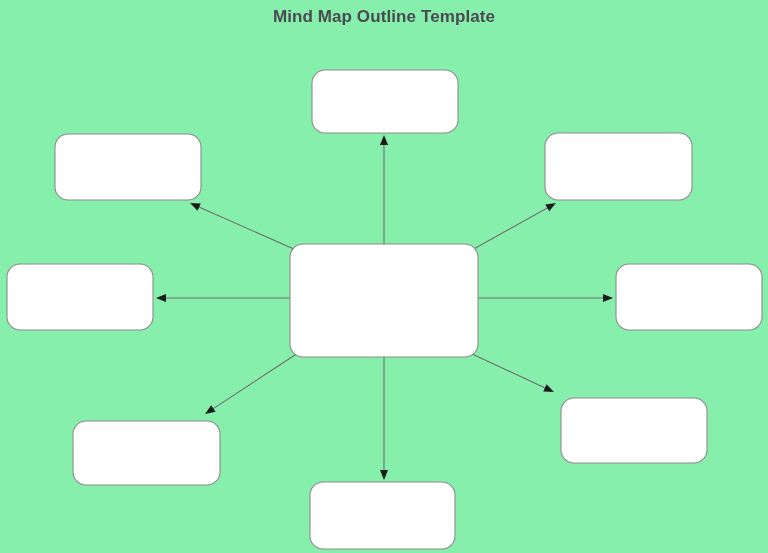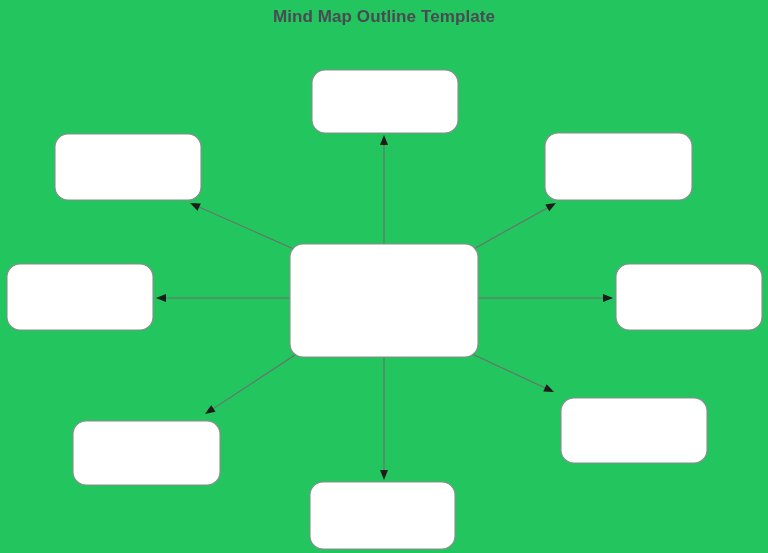--- a/index.html
+++ b/index.html
@@ -10,21 +10,21 @@
   body {
     width: 768px;
     height: 553px;
     overflow: hidden;
     font-family: "Liberation Sans", sans-serif;
   }
   #canvas {
     position: relative;
     width: 768px;
     height: 553px;
-    background: #22c55e;
+    background: #86efac;
   }
   .title {
     position: absolute;
     left: 0;
     top: 7px;
     width: 768px;
     text-align: center;
     font-family: "Liberation Sans", sans-serif;
     font-size: 17px;
     font-weight: bold;

